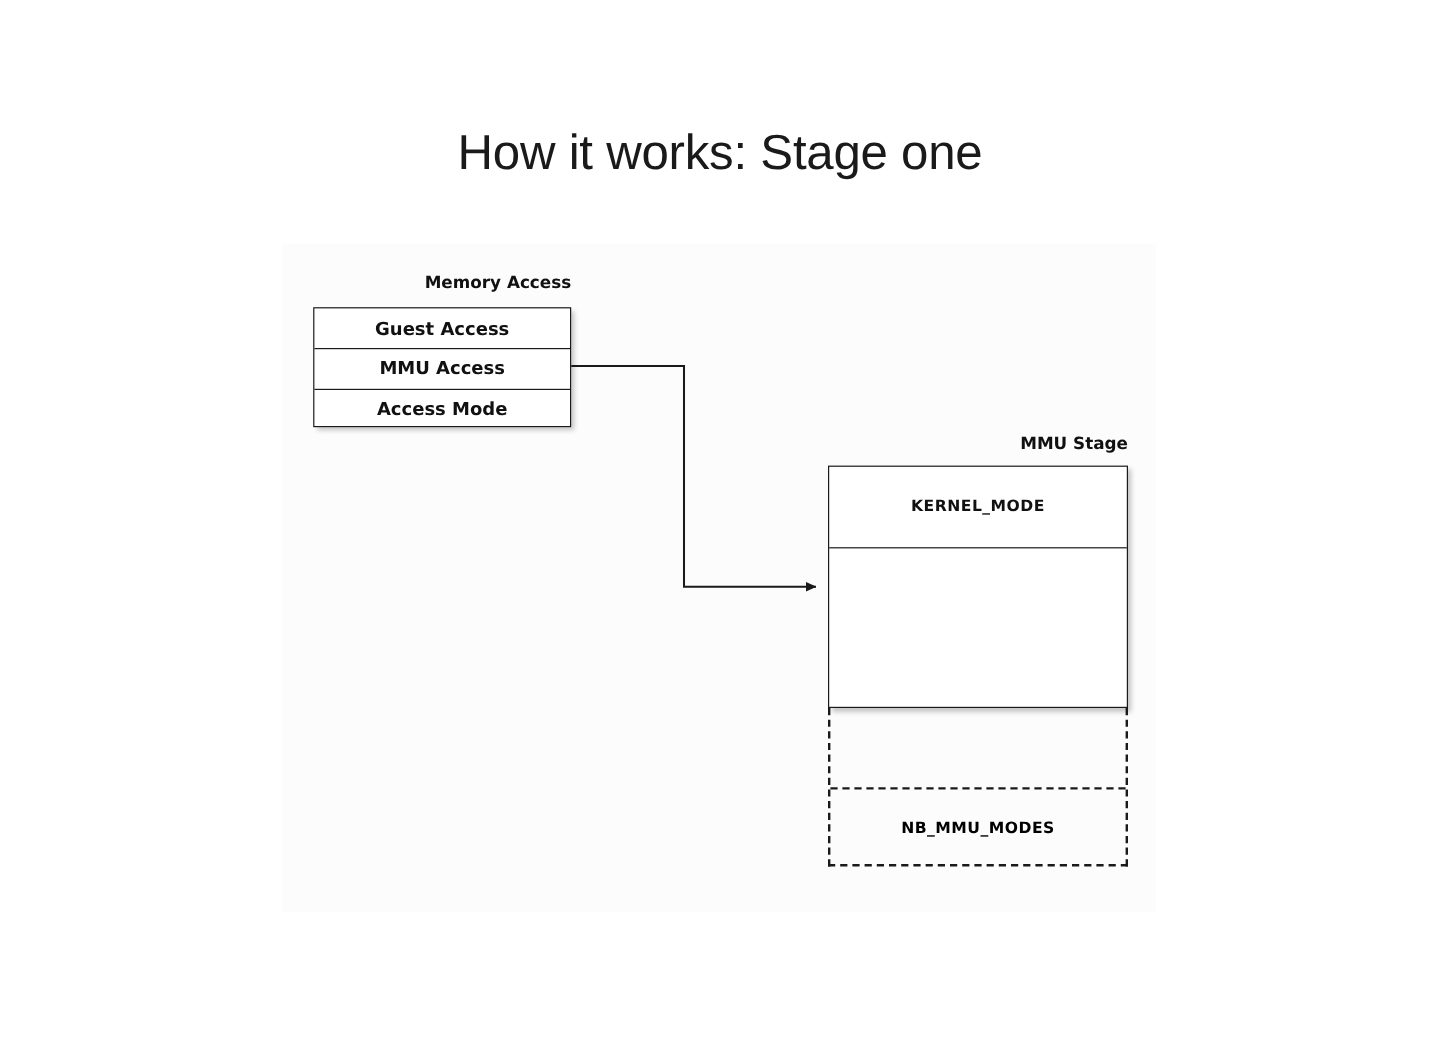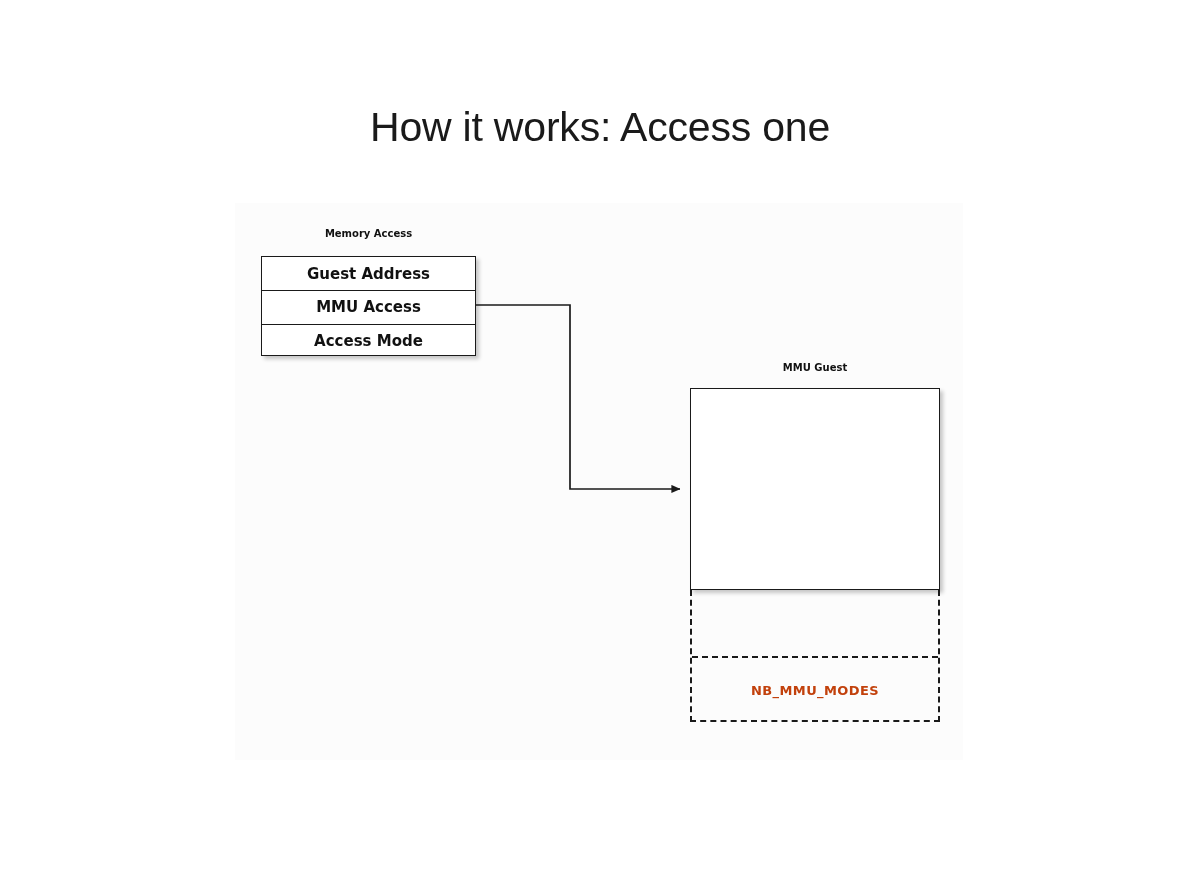--- a/index.html
+++ b/index.html
@@ -39,24 +39,24 @@
     top: 203px;
     width: 728px;
     height: 557px;
     background: #fcfcfc;
   }
 
   
   .struct-title {
     position: absolute;
     font-family: "DejaVu Sans", "Liberation Sans", sans-serif;
-    font-size: 10px;
+    font-size: 14px;
     font-weight: bold;
     color: #111111;
-    text-align: center;
+    text-align: right;
     white-space: nowrap;
   }
 
   
   .struct-box {
     position: absolute;
     box-sizing: border-box;
     background: #ffffff;
     border: 1.6px solid #1a1a1a;
     box-shadow: 3px 3px 4px rgba(0,0,0,0.22);
@@ -97,55 +97,56 @@
     box-sizing: border-box;
     width: 100%;
     height: 66px;
     display: flex;
     align-items: center;
     justify-content: center;
     font-family: "DejaVu Sans", "Liberation Sans", sans-serif;
     font-size: 13px;
     font-weight: bold;
     letter-spacing: 0.4px;
-    color: #c2410c;
+    color: #000000;
     white-space: nowrap;
   }
   #mmu-mode-ext-box .struct-row-dashed + .struct-row-dashed {
     border-top: 2px dashed #1a1a1a;
   }
 
   
   .connector-svg {
     position: absolute;
     left: 0;
     top: 0;
     width: 1200px;
     height: 875px;
     pointer-events: none;
   }
 </style>
 </head>
 <body>
 
-<div class="slide-title">How it works: Access one</div>
+<div class="slide-title">How it works: Stage one</div>
 
 <div class="diagram-panel"></div>
 
 <div class="struct-title" style="left:261px; top:228px; width:215px;">Memory Access</div>
 
 <div class="struct-box" id="memory-access-box">
-  <div class="struct-row">Guest Address</div>
+  <div class="struct-row">Guest Access</div>
   <div class="struct-row">MMU Access</div>
   <div class="struct-row">Access Mode</div>
 </div>
 
-<div class="struct-title" style="left:690px; top:362px; width:250px;">MMU Guest</div>
+<div class="struct-title" style="left:690px; top:362px; width:250px;">MMU Stage</div>
 
 <div class="struct-box" id="mmu-mode-box">
+  <div class="struct-row">KERNEL_MODE</div>
   <div class="struct-row"></div>
 </div>
 
 <div class="struct-box-dashed" id="mmu-mode-ext-box">
   <div class="struct-row-dashed"></div>
   <div class="struct-row-dashed">NB_MMU_MODES</div>
 </div>
 
 <svg class="connector-svg" viewBox="0 0 1200 875">
   <defs>

